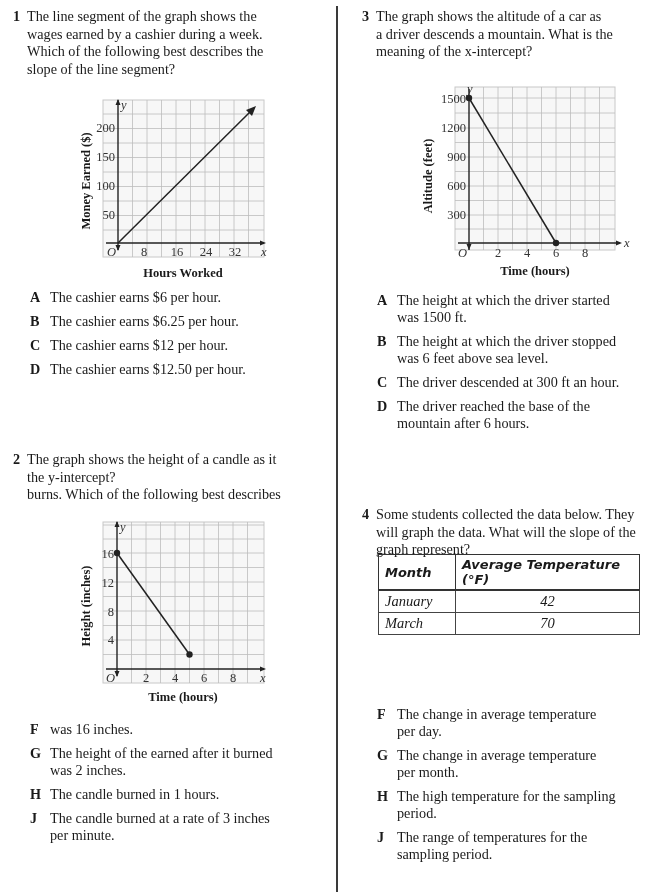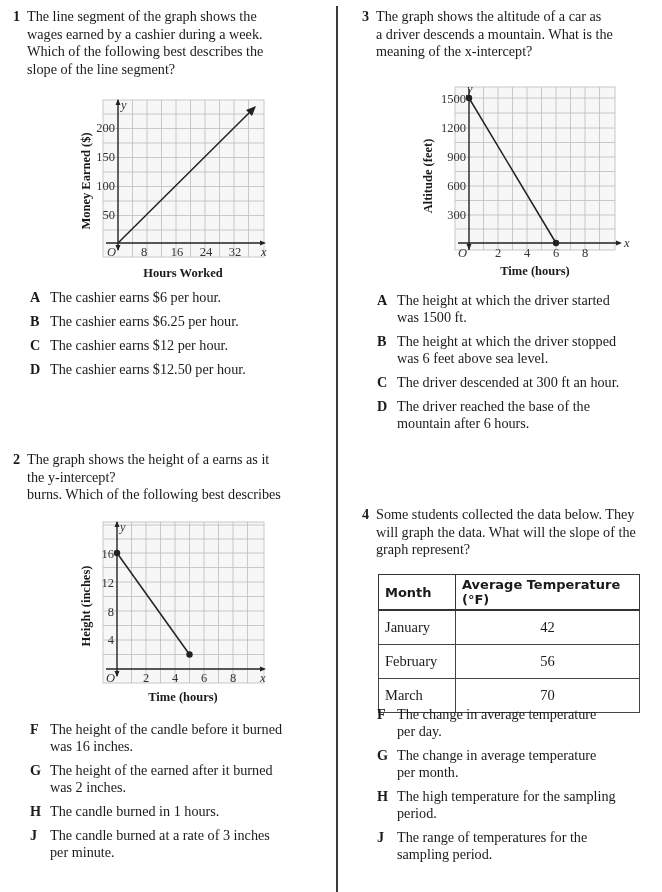--- a/index.html
+++ b/index.html
@@ -10,21 +10,21 @@
   .qnum { position:absolute; left:0; top:0; font-weight:bold; }
   .qtext { margin-left:14px; }
   .choices { position:absolute; font-size:14.2px; line-height:17px; }
   .choice { position:relative; padding-left:20px; margin-bottom:7px; }
   .choice .letter { position:absolute; left:0; top:0; font-weight:bold; }
   .chart { position:absolute; }
   .chart svg { display:block; }
   .tbl { position:absolute; border-collapse:collapse; font-size:14.5px; }
   .tbl th { font-family:"DejaVu Sans", "Liberation Sans", sans-serif; font-weight:bold; font-size:13px;
             text-align:left; padding:2px 6px; border:1px solid #333; border-bottom:2px solid #333; height:18px; }
-  .tbl td { border:1px solid #444; padding:7px 6px; height:19px; }
+  .tbl td { border:1px solid #444; padding:1px 6px; height:19px; }
   .tbl td.val { text-align:center; }
 </style>
 </head>
 <body>
 
 <div class="divider"></div>
 
 <div class="q" style="left:13px; top:8px;">
   <span class="qnum">1</span>
   <div class="qtext">
@@ -86,21 +86,21 @@
 <div class="choices" style="left:30px; top:289px; width:300px;">
   <div class="choice"><span class="letter">A</span><span>The cashier earns $6 per hour.</span></div>
   <div class="choice"><span class="letter">B</span><span>The cashier earns $6.25 per hour.</span></div>
   <div class="choice"><span class="letter">C</span><span>The cashier earns $12 per hour.</span></div>
   <div class="choice"><span class="letter">D</span><span>The cashier earns $12.50 per hour.</span></div>
 </div>
 
 <div class="q" style="left:13px; top:451px;">
   <span class="qnum">2</span>
   <div class="qtext">
-    <div>The graph shows the height of a earns as it</div>
+    <div>The graph shows the height of a candle as it</div>
     <div>the y-intercept?</div>
     <div>burns. Which of the following best describes</div>
   </div>
 </div>
 
 <div class="chart" style="left:76px; top:518px;">
   <svg width="200" height="190" viewBox="0 0 200 190">
     <rect x="27" y="4" width="161" height="161" fill="#f7f7f7" stroke="#c8c8c8"></rect>
     <g stroke="#bdbdbd" stroke-width="0.8">
       <line x1="55.5" y1="4" x2="55.5" y2="165"></line>
@@ -145,21 +145,20 @@
       <text x="38" y="40" text-anchor="end">16</text>
     </g>
     <text x="107" y="183" text-anchor="middle" font-family="Liberation Serif, serif" font-weight="bold" font-size="12.5" fill="#1a1a1a">Time (hours)</text>
     <text transform="translate(14,88) rotate(-90)" text-anchor="middle" font-family="Liberation Serif, serif" font-weight="bold" font-size="12.5" fill="#1a1a1a">Height (inches)</text>
   </svg>
 </div>
 
 <div class="choices" style="left:30px; top:721px; width:300px;">
   <div class="choice">
       <span class="letter">F</span>
-      <div>The height of the candle before it burned</div>
       <div>was 16 inches.</div>
     </div>
   <div class="choice">
       <span class="letter">G</span>
       <div>The height of the earned after it burned</div>
       <div>was 2 inches.</div>
     </div>
   <div class="choice">
       <span class="letter">H</span>
       <div>The candle burned in 1 hours.</div>
@@ -254,37 +253,33 @@
 
 <div class="q" style="left:362px; top:506px; white-space:nowrap;">
   <span class="qnum">4</span>
   <div class="qtext">
     <div>Some students collected the data below. They</div>
     <div>will graph the data. What will the slope of the</div>
     <div>graph represent?</div>
   </div>
 </div>
 
-<table class="tbl" style="left:378px; top:574px; width:262px;">
+<table class="tbl" style="left:378px; top:554px; width:262px;font-style:italic;">
   <thead>
     <tr>
       <th style="width:64px;">Month</th>
       <th>Average Temperature (°F)</th>
     </tr>
   </thead>
   <tbody>
     <tr>
         <td>January</td>
         <td class="val">42</td>
       </tr>
     <tr>
-        <td>February</td>
-        <td class="val">56</td>
-      </tr>
-    <tr>
         <td>March</td>
         <td class="val">70</td>
       </tr>
   </tbody>
 </table>
 
 <div class="choices" style="left:377px; top:706px; width:290px;">
   <div class="choice">
       <span class="letter">F</span>
       <div>The change in average temperature</div>

